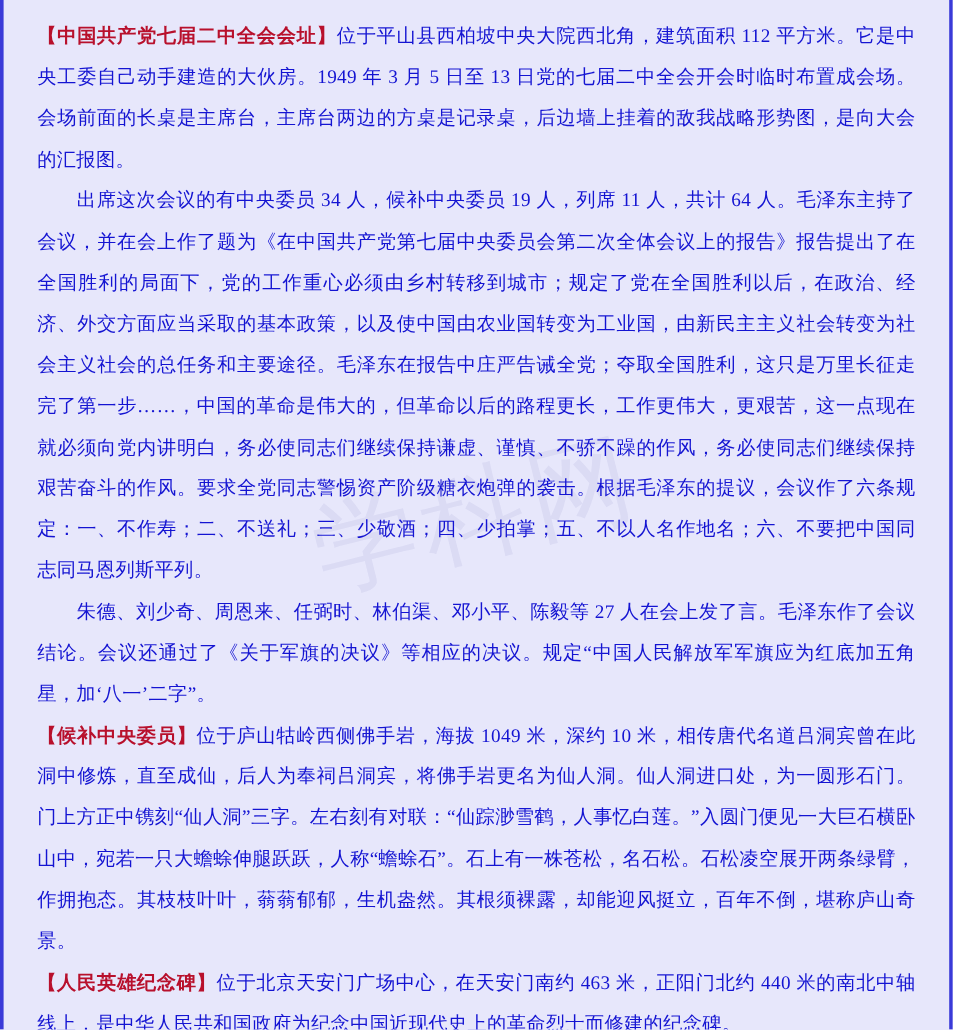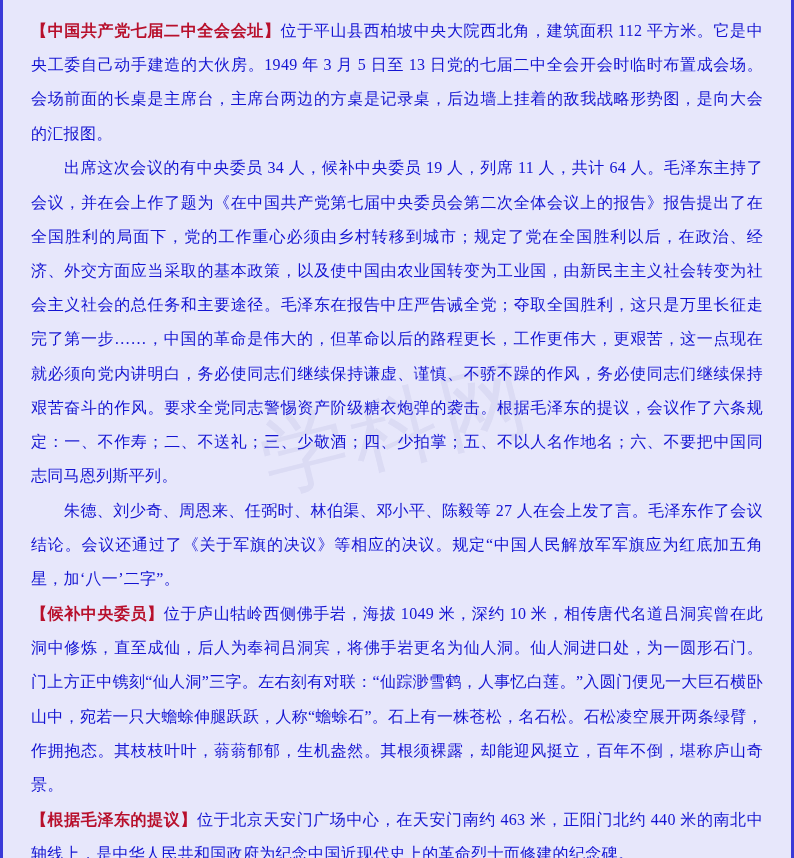--- a/index.html
+++ b/index.html
@@ -86,17 +86,17 @@
 
     <p class="indent">
       <span>朱德、刘少奇、周恩来、任弼时、林伯渠、邓小平、陈毅等 27 人在会上发了言。毛泽东作了会议结论。会议还通过了《关于军旗的决议》等相应的决议。规定“中国人民解放军军旗应为红底加五角星，加‘八一’二字”。</span>
     </p>
 
     <p>
       <span class="heading">【候补中央委员】</span><span>位于庐山牯岭西侧佛手岩，海拔 1049 米，深约 10 米，相传唐代名道吕洞宾曾在此洞中修炼，直至成仙，后人为奉祠吕洞宾，将佛手岩更名为仙人洞。仙人洞进口处，为一圆形石门。门上方正中镌刻“仙人洞”三字。左右刻有对联：“仙踪渺雪鹤，人事忆白莲。”入圆门便见一大巨石横卧山中，宛若一只大蟾蜍伸腿跃跃，人称“蟾蜍石”。石上有一株苍松，名石松。石松凌空展开两条绿臂，作拥抱态。其枝枝叶叶，蓊蓊郁郁，生机盎然。其根须裸露，却能迎风挺立，百年不倒，堪称庐山奇景。</span>
     </p>
 
     <p>
-      <span class="heading">【根据毛泽东的提议】</span><span>位于北京天安门广场中心，在天安门南约 463 米，正阳门北约 440 米的南北中轴线上，是中华人民共和国政府为纪念中国近现代史上的革命烈士而修建的纪念碑。</span>
+      <span class="heading">【人民英雄纪念碑】</span><span>位于北京天安门广场中心，在天安门南约 463 米，正阳门北约 440 米的南北中轴线上，是中华人民共和国政府为纪念中国近现代史上的革命烈士而修建的纪念碑。</span>
     </p>
 
   </div>
 </div>
 
 </body></html>

